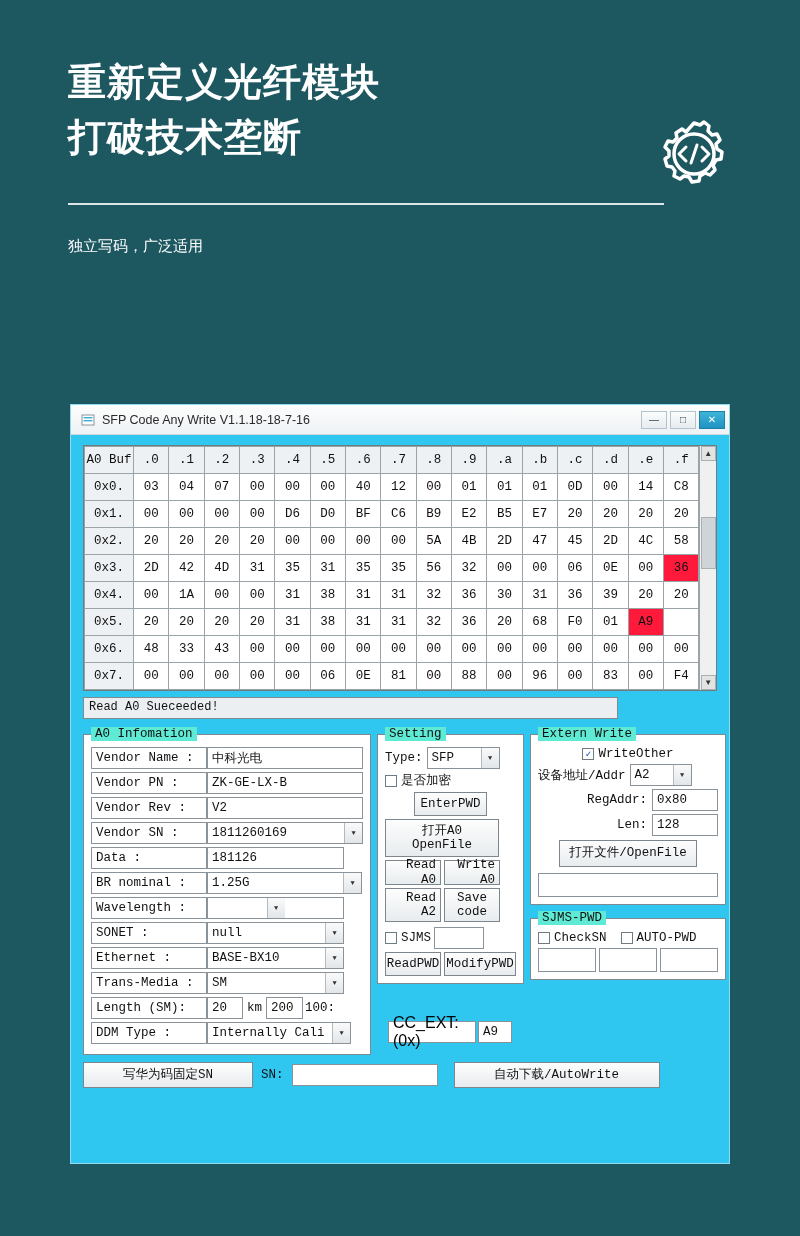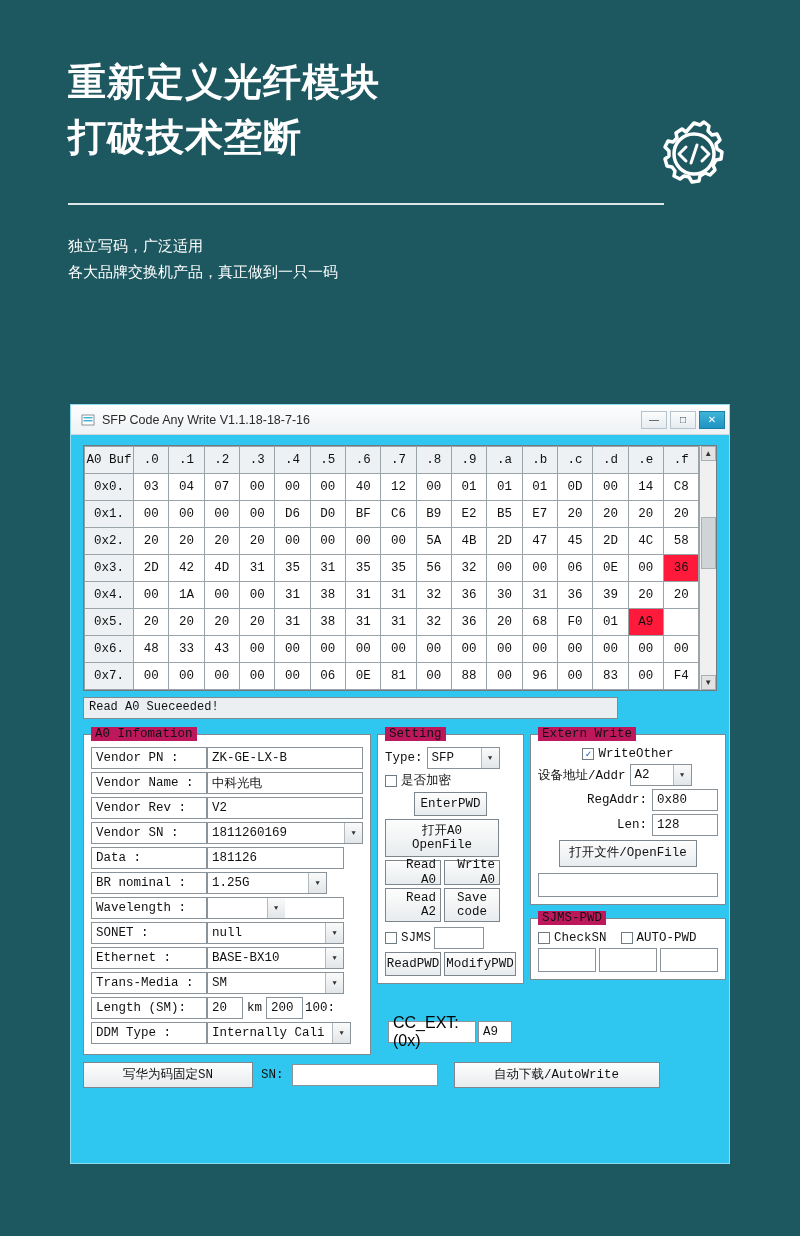--- a/index.html
+++ b/index.html
@@ -195,21 +195,21 @@
     margin: 0;
     padding: 6px 7px 7px 7px;
     background: #ffffff;
     box-sizing: border-box;
   }
   fieldset.gb > legend {
     font-family: "Liberation Mono", monospace;
     font-size: 12.5px;
     color: #111;
     padding: 0 4px;
-    background: #be185d;
+    background: #5eead4;
   }
   .row {
     display: flex;
     align-items: center;
     margin-bottom: 3px;
   }
   .lbl {
     font-family: "Liberation Mono", monospace;
     font-size: 12.5px;
     color: #111;
@@ -326,21 +326,20 @@
 <div class="top-strip"></div>
 
 <div class="hero">
   <div class="hero-title">
     <div>重新定义光纤模块</div>
     <div>打破技术垄断</div>
   </div>
   <div class="hero-rule"></div>
   <div class="hero-sub">
     <div>独立写码，广泛适用</div>
-    <div>各大品牌交换机产品，真正做到一只一码</div>
   </div>
 </div>
 
 <div class="gear-wrap">
   <svg width="72" height="72" viewBox="0 0 72 72">
     <g fill="none" stroke="#ffffff" stroke-width="3.5">
       <path d="M36 5 l6 2 l4 -3 l5 4 l-1 5 l4 4 l5 -1 l3 6 l-4 4 l1 5 l5 3 l-1 7 l-5 1 l-3 5 l2 5 l-5 5 l-5 -2 l-5 3 l-1 5 l-7 1 l-3 -5 l-5 -1 l-4 3 l-6 -3 l1 -5 l-3 -4 l-5 -1 l-2 -7 l4 -3 l0 -5 l-4 -4 l3 -6 l5 1 l4 -4 l-1 -5 l6 -4 l4 3 z" stroke-linejoin="round"></path>
       <circle cx="36" cy="36" r="20"></circle>
     </g>
     <g fill="none" stroke="#ffffff" stroke-width="3" stroke-linecap="round" stroke-linejoin="round">
@@ -559,45 +558,45 @@
     </div>
 
     <div class="status">Read A0 Sueceeded!</div>
 
     <div class="panels">
 
       <fieldset class="gb left-col">
         <legend>A0 Infomation</legend>
 
         <div class="info-row">
+          <div class="info-lbl">Vendor Name :</div>
+          <div class="inp" style="width:156px;">中科光电</div>
+        </div>
+        <div class="info-row">
           <div class="info-lbl">Vendor PN   :</div>
           <div class="inp" style="width:156px;">ZK-GE-LX-B</div>
-        </div>
-        <div class="info-row">
-          <div class="info-lbl">Vendor Name :</div>
-          <div class="inp" style="width:156px;">中科光电</div>
         </div>
         <div class="info-row">
           <div class="info-lbl">Vendor Rev  :</div>
           <div class="inp" style="width:156px;">V2</div>
         </div>
         <div class="info-row">
           <div class="info-lbl">Vendor SN   :</div>
           <div class="combo" style="width:156px;">
             <span class="cv">1811260169</span>
             <span class="carrow">▼</span>
           </div>
         </div>
         <div class="info-row">
           <div class="info-lbl">Data        :</div>
           <div class="inp" style="width:137px;">181126</div>
         </div>
         <div class="info-row">
           <div class="info-lbl">BR nominal  :</div>
-          <div class="combo" style="width:120px;">
+          <div class="combo" style="width:155px;">
             <span class="cv">1.25G</span>
             <span class="carrow">▼</span>
           </div>
         </div>
         <div class="info-row">
           <div class="info-lbl">Wavelength  :</div>
           <div class="combo" style="width:137px;flex-direction:column;">
             <span class="cv">1550nm</span>
             <span class="carrow">▼</span>
           </div>

